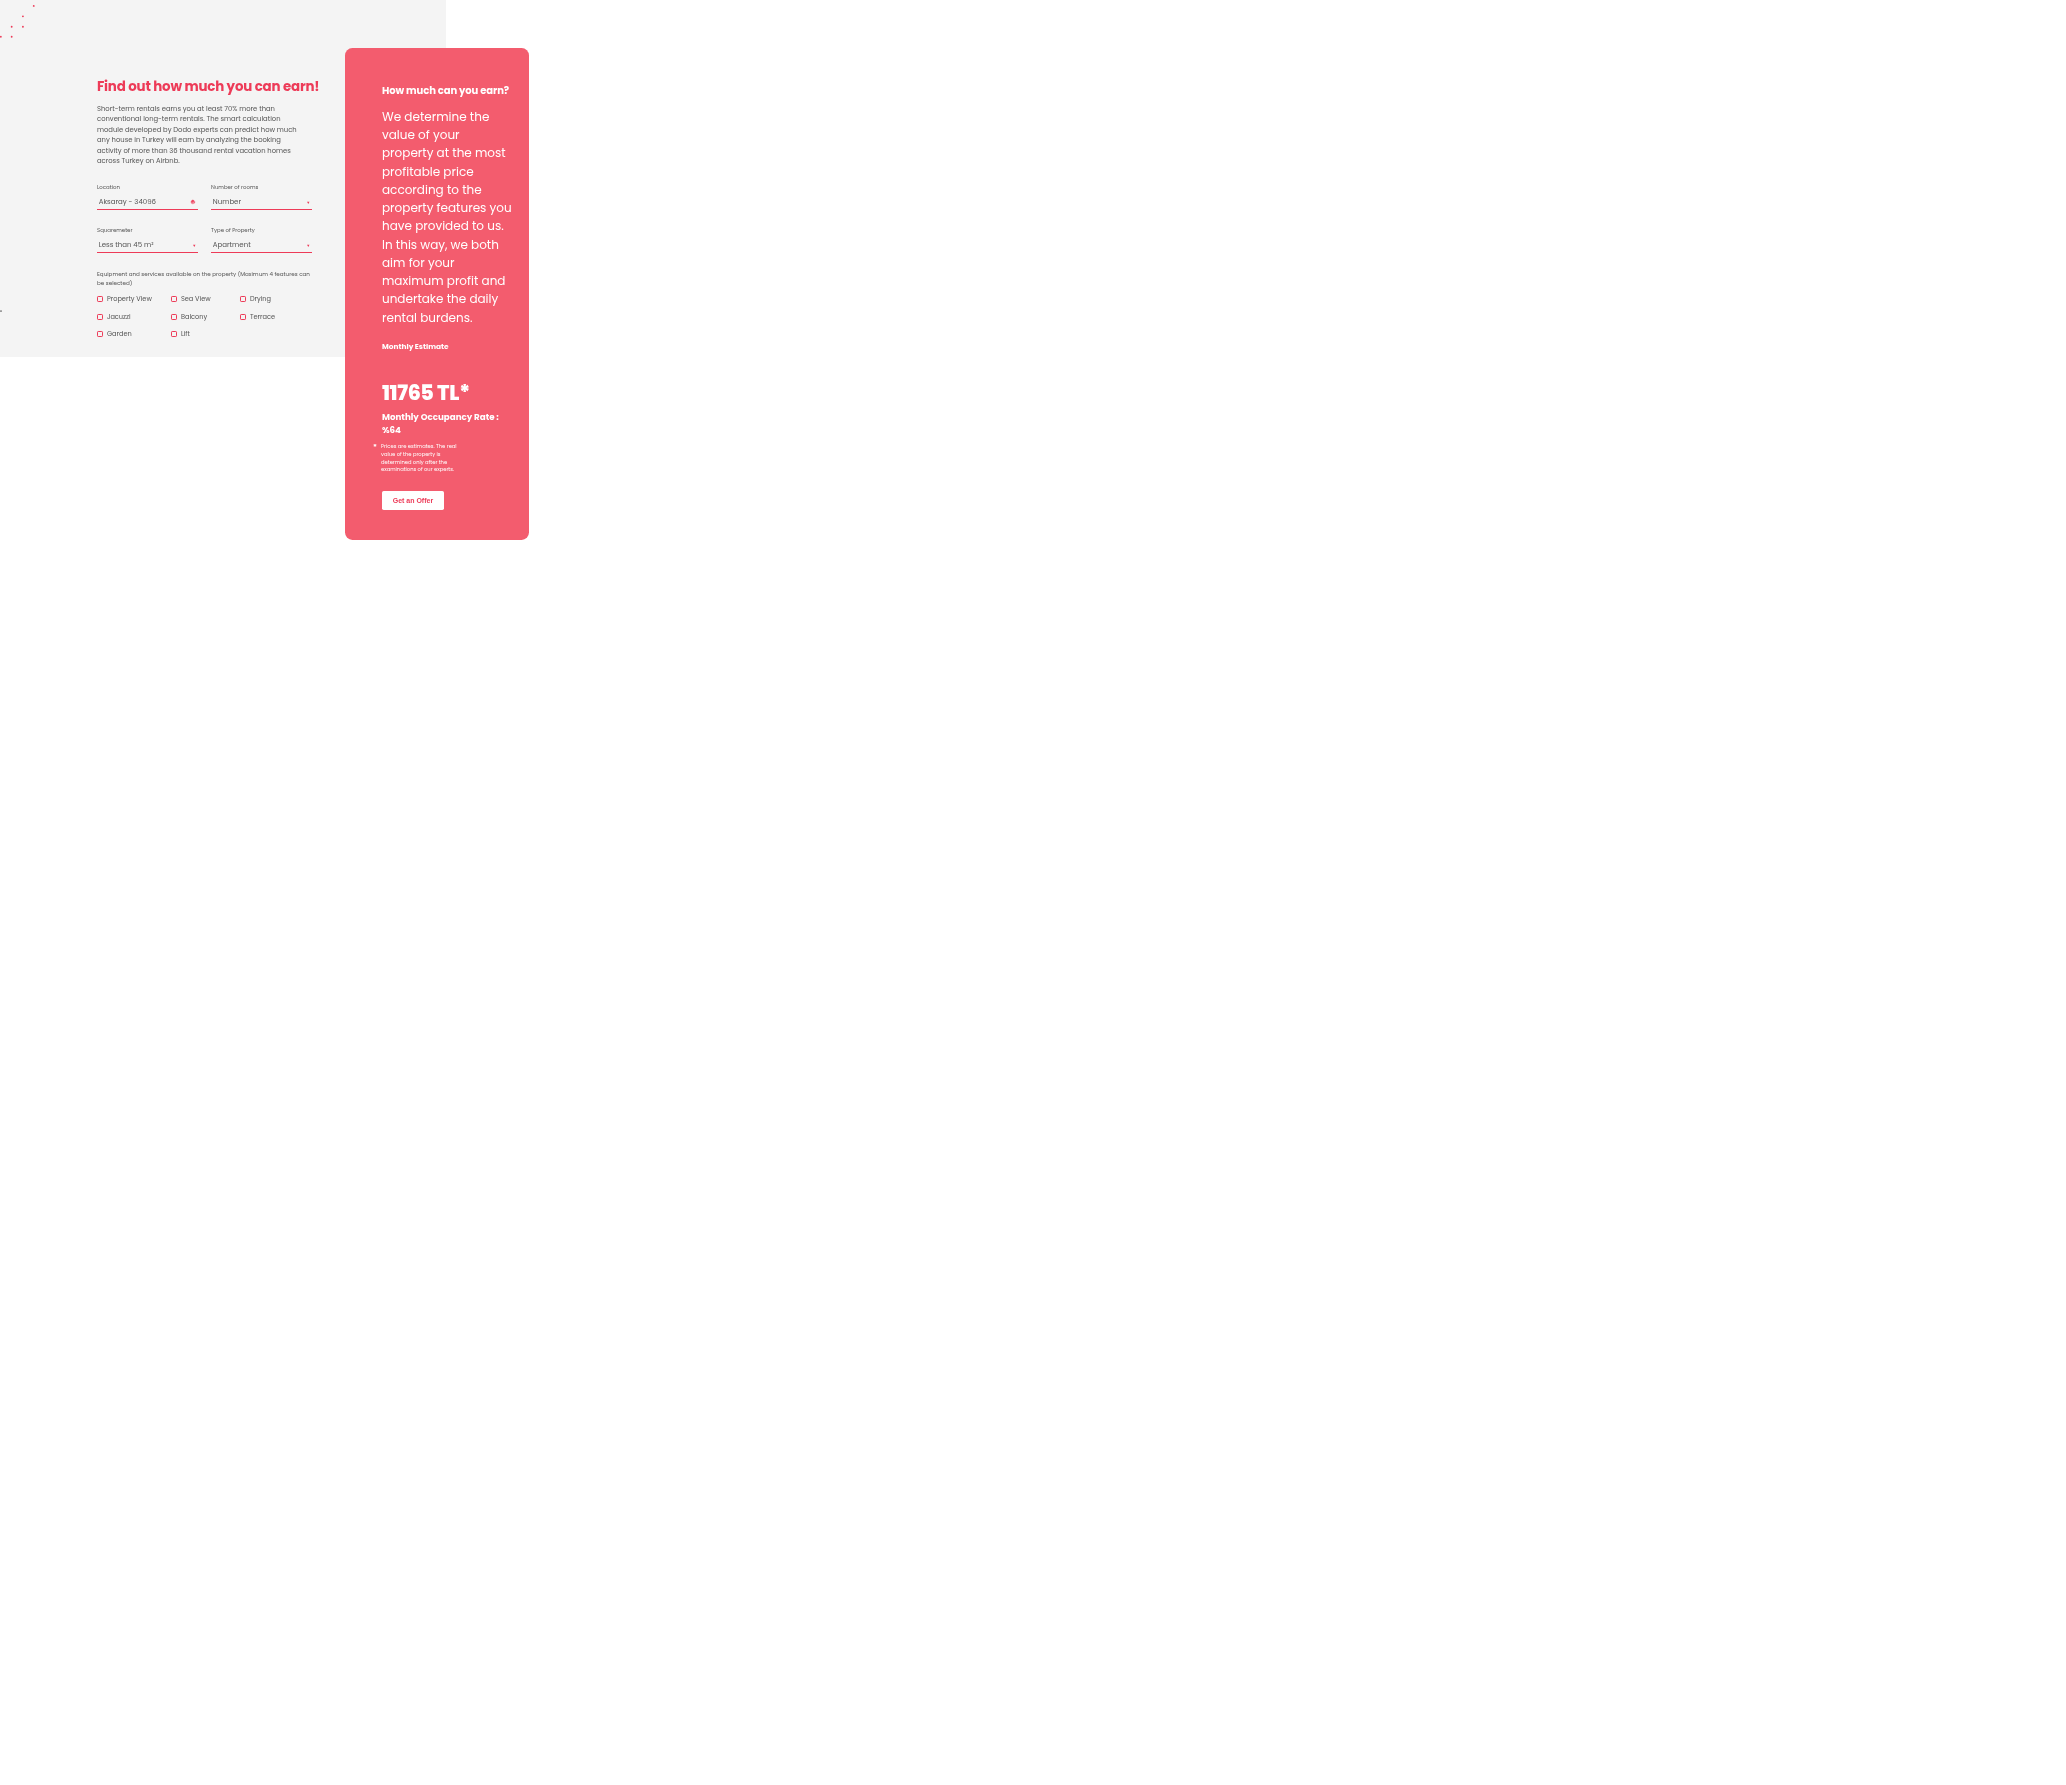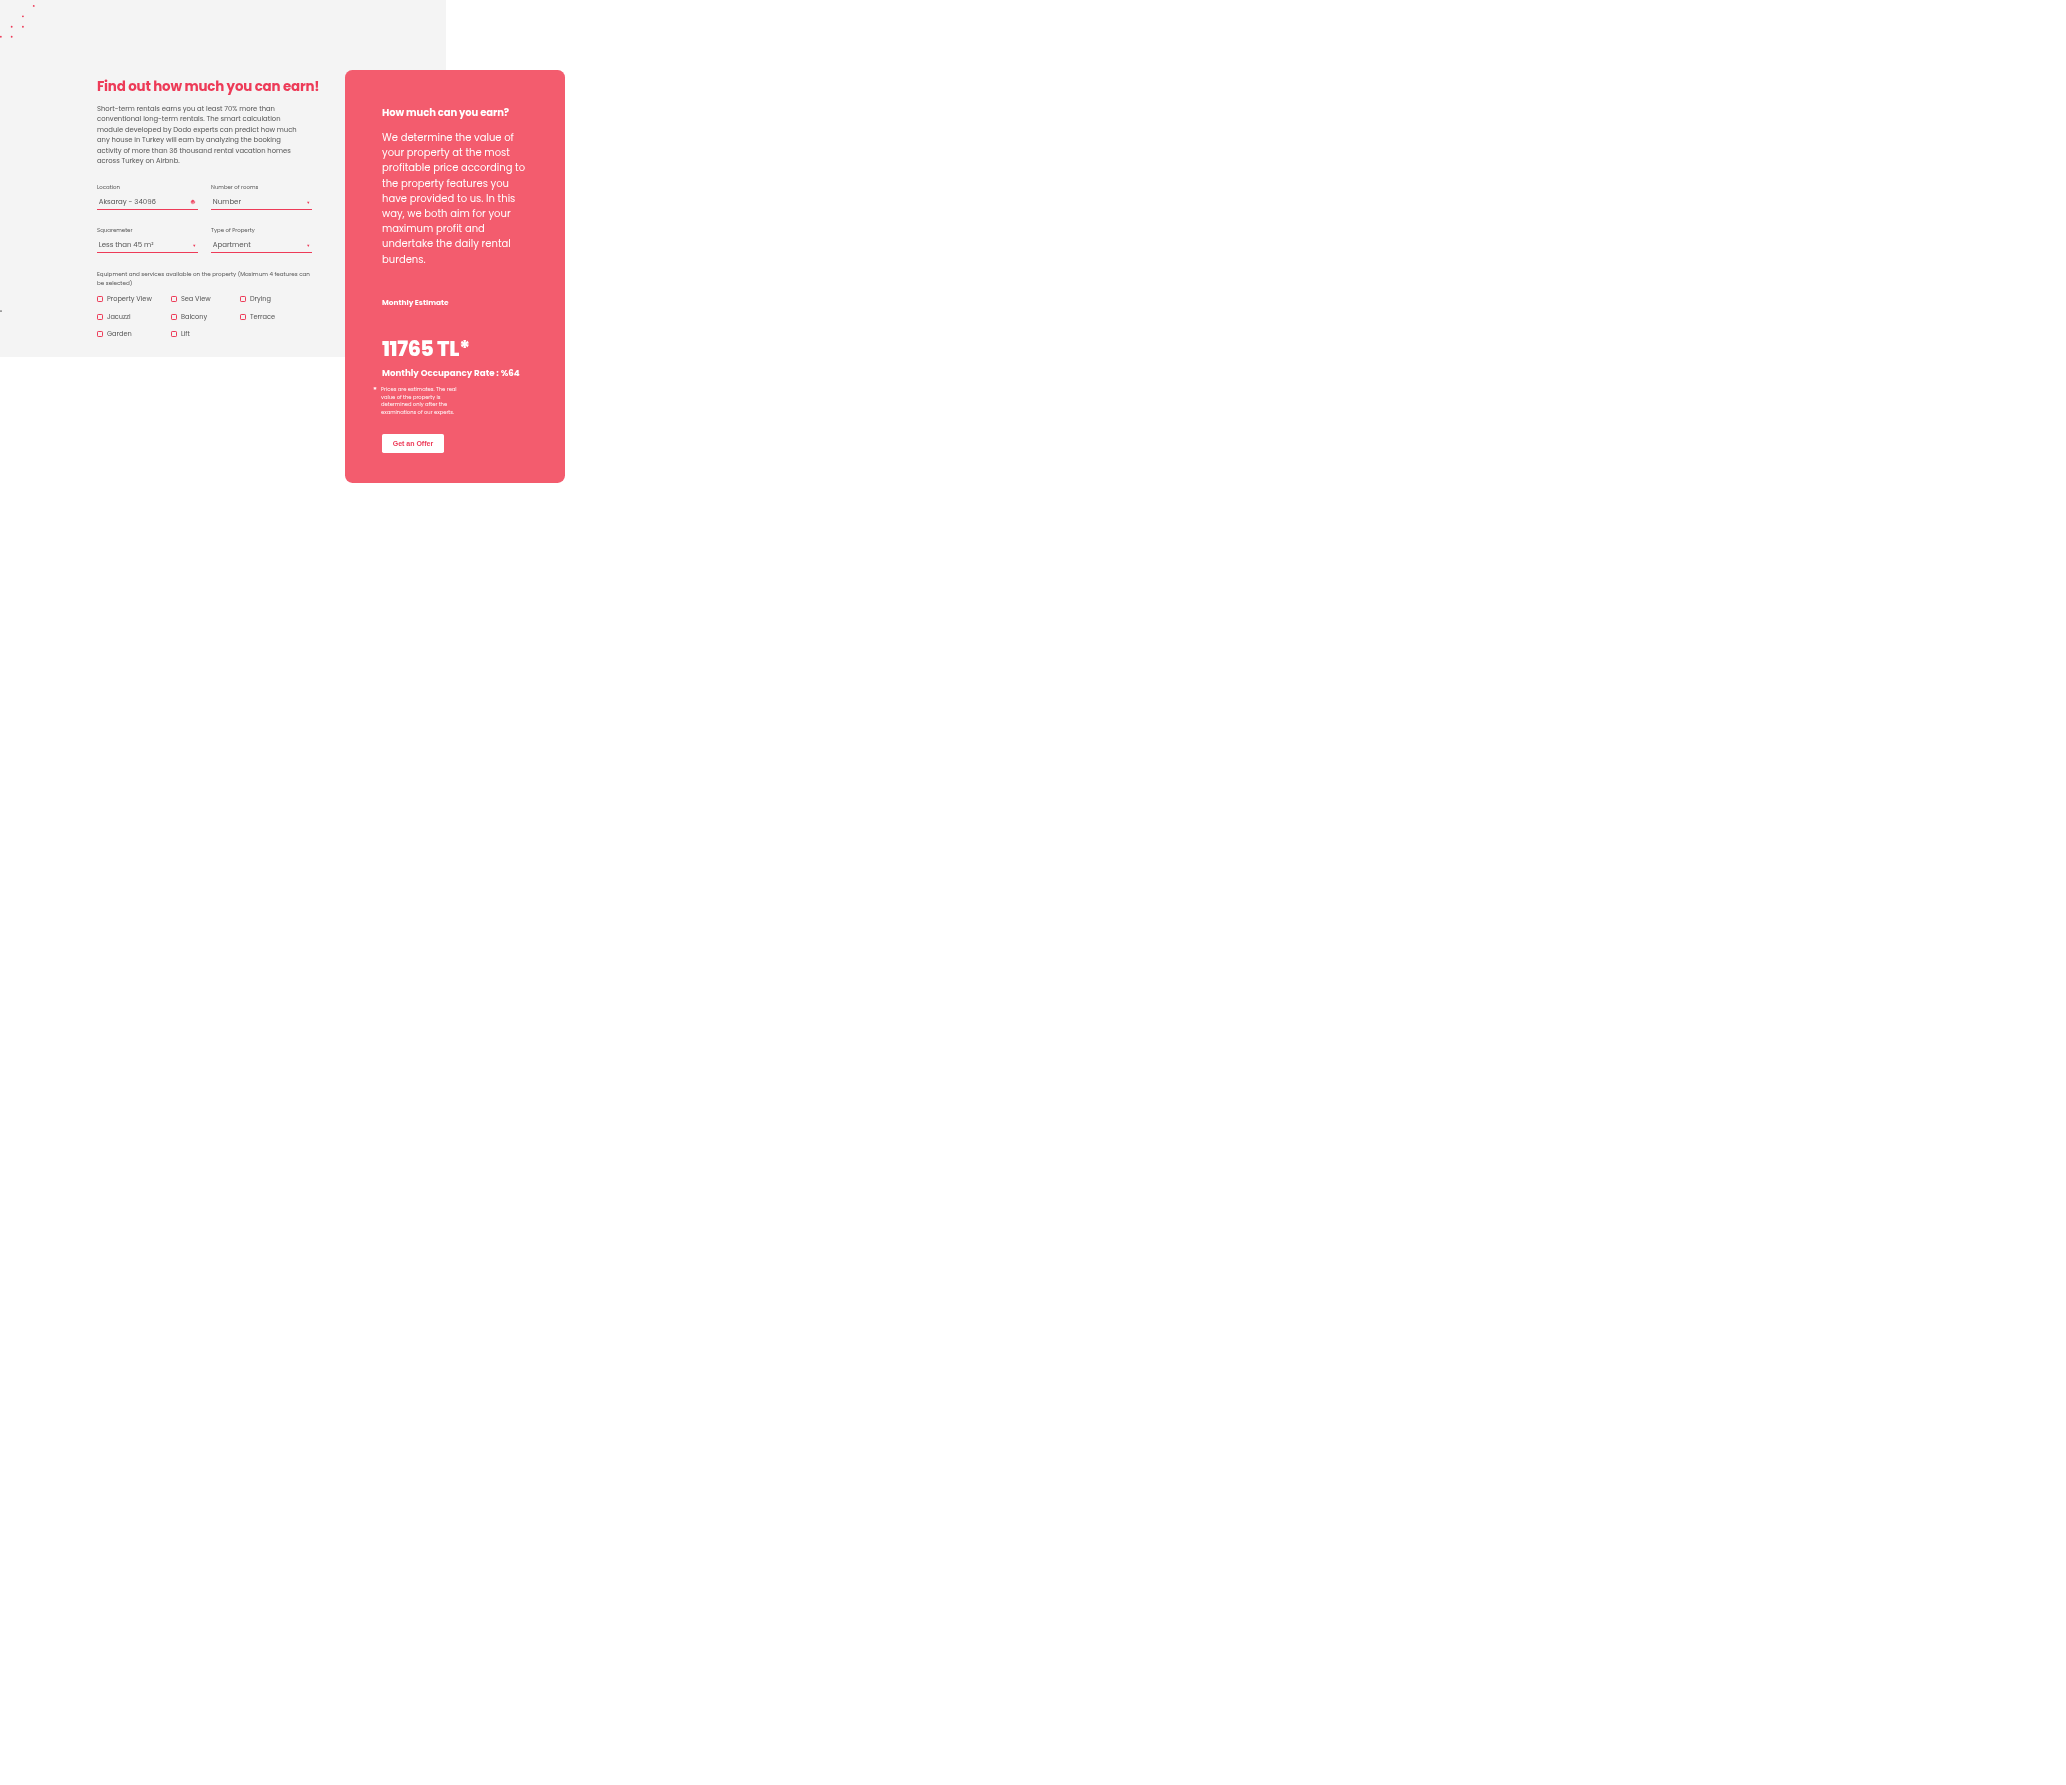--- a/index.html
+++ b/index.html
@@ -109,38 +109,38 @@
     border: 0.6px solid #ed3b58;
     border-radius: 1.2px;
     flex-shrink: 0;
   }
   .checkbox-label {
     font-size: 6.6px;
     color: #555;
   }
   .card {
     position: absolute;
-    top: 70px;
+    top: 48px;
     left: 345px;
-    width: 220px;
+    width: 184px;
     background: #f35c6e;
     border-radius: 7.4px;
     padding: 35px 17px 30px 37px;
     color: #fff;
   }
   .card-heading {
     font-size: 10px;
     font-weight: 700;
     margin-bottom: 9px;
     letter-spacing: -0.1px;
   }
   .card-text {
-    font-size: 10px;
+    font-size: 12px;
     line-height: 1.52;
-    margin-bottom: 30px;
+    margin-bottom: 14px;
     max-width: 145px;
   }
   .estimate-label {
     font-size: 7.4px;
     font-weight: 700;
     margin-bottom: 19px;
   }
   .estimate-value {
     font-size: 20.7px;
     font-weight: 800;

